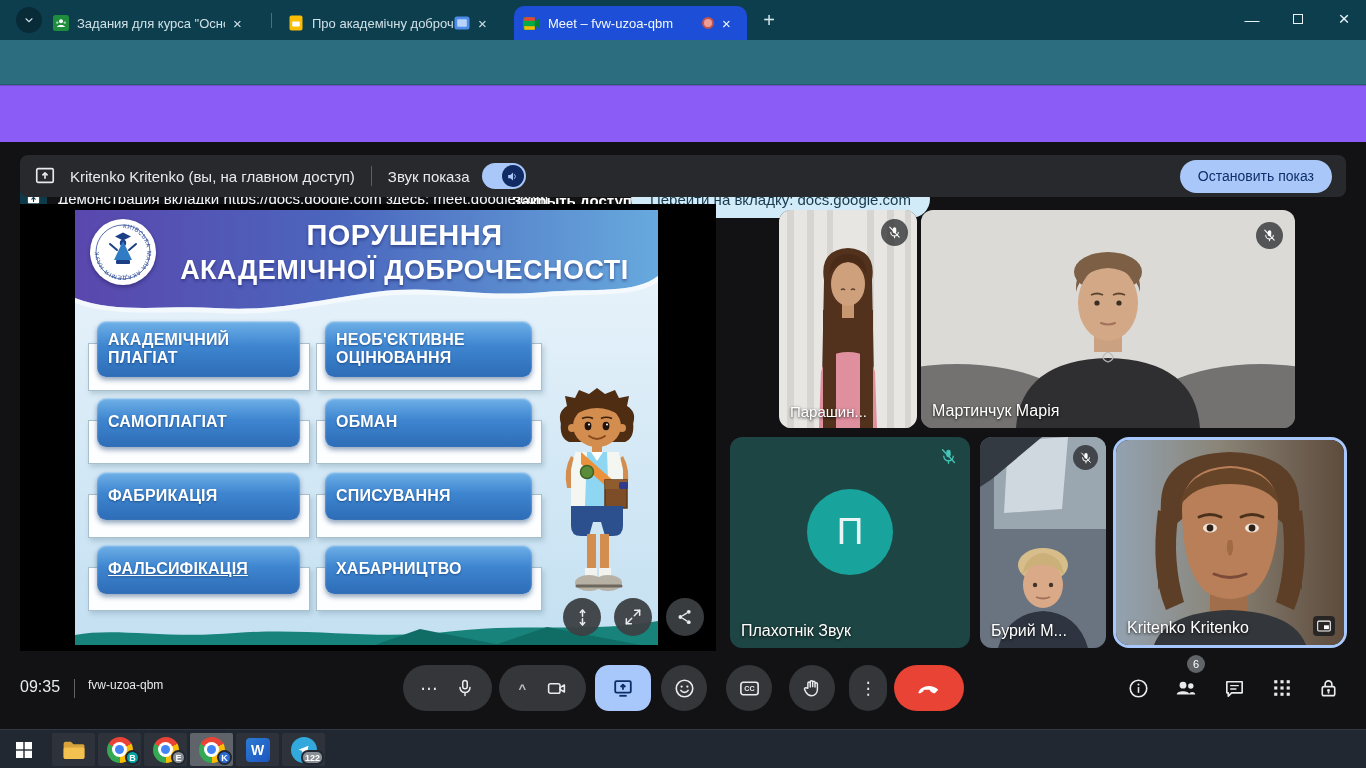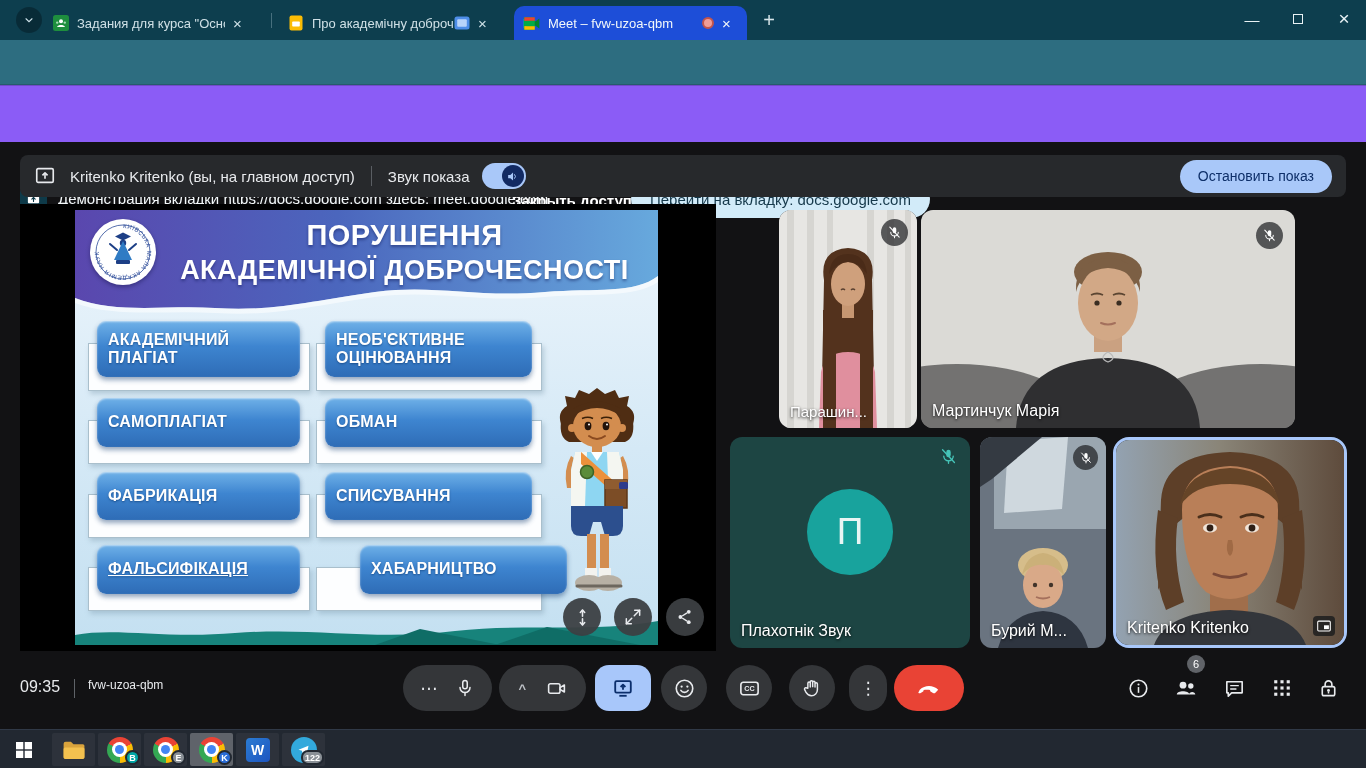--- a/index.html
+++ b/index.html
@@ -280,21 +280,21 @@
         </div>
       <div class="sbtn" style="left:22px;top:262px;width:203px;height:48px;">
           <span>ФАБРИКАЦІЯ</span>
         </div>
       <div class="sbtn" style="left:250px;top:262px;width:207px;height:48px;">
           <span>СПИСУВАННЯ</span>
         </div>
       <div class="sbtn" style="left:22px;top:335px;width:203px;height:49px;text-decoration:underline;">
           <span>ФАЛЬСИФІКАЦІЯ</span>
         </div>
-      <div class="sbtn" style="left:250px;top:335px;width:207px;height:49px;margin-left:35px;">
+      <div class="sbtn" style="left:250px;top:335px;width:207px;height:49px;">
           <span>ХАБАРНИЦТВО</span>
         </div>
 
       <svg class="abs" style="left:472px;top:176px;z-index:2;" width="100" height="207" viewBox="0 0 100 207">
         <path d="M50 2 L58 8 L68 4 L72 12 L82 10 L80 20 Q90 26 86 38 L14 38 Q10 26 20 20 L18 10 L28 12 L32 4 L42 8 Z" fill="#4f2d13"></path>
         <path d="M14 36 Q12 52 22 56 L78 56 Q88 52 86 36 Z" fill="#4f2d13"></path>
         <circle cx="25" cy="42" r="4" fill="#d38d4f"></circle>
           <circle cx="75" cy="42" r="4" fill="#d38d4f"></circle>
         <ellipse cx="50" cy="40" rx="24" ry="21" fill="#d38d4f"></ellipse>
         <path d="M26 30 Q50 14 74 30 L74 23 Q50 8 26 23 Z" fill="#4f2d13"></path>

